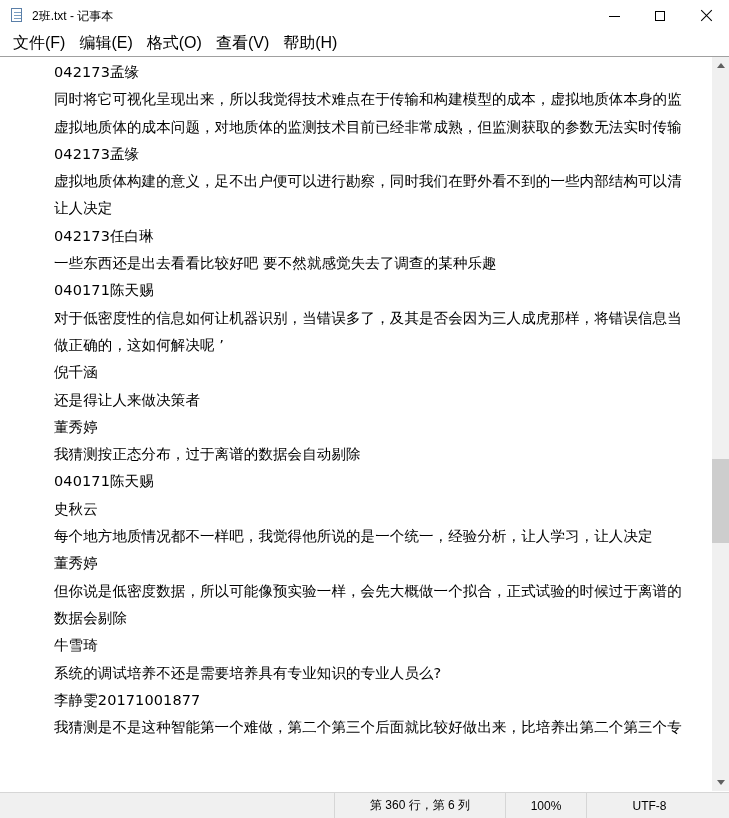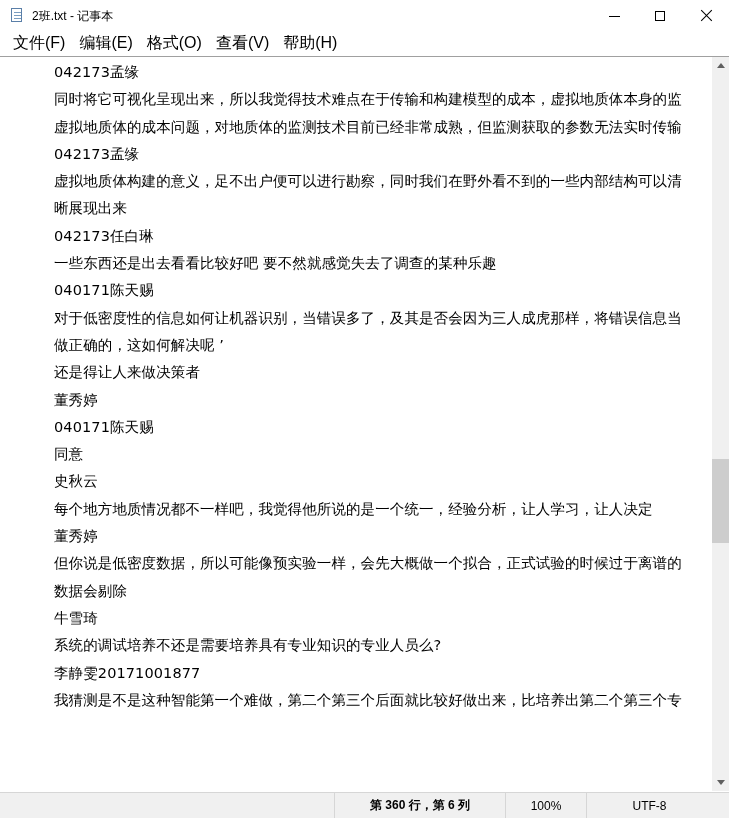--- a/index.html
+++ b/index.html
@@ -183,21 +183,21 @@
   }
   .status-spacer { flex: 1 1 auto; }
   .status-cell {
     display: flex;
     align-items: center;
     justify-content: center;
     padding: 0 10px;
     white-space: nowrap;
     border-left: 1px solid #d6d6d6;
   }
-  .status-cell.pos   { width: 150px; font-weight: bold; }
+  .status-cell.pos   { width: 150px; }
   .status-cell.zoom  { width: 60px; }
   .status-cell.eol   { width: 130px; }
   .status-cell.enc   { width: 105px; }
   .status-grip {
     width: 17px;
     display: flex;
     align-items: flex-end;
     justify-content: flex-end;
   }
 </style>
@@ -231,30 +231,31 @@
     <div class="menu-item">帮助(H)</div>
   </div>
 
   <div class="editor-wrap">
     <div class="editor">
       <div class="line">042173孟缘</div>
       <div class="line">同时将它可视化呈现出来，所以我觉得技术难点在于传输和构建模型的成本，虚拟地质体本身的监</div>
       <div class="line">虚拟地质体的成本问题，对地质体的监测技术目前已经非常成熟，但监测获取的参数无法实时传输</div>
       <div class="line">042173孟缘</div>
       <div class="line">虚拟地质体构建的意义，足不出户便可以进行勘察，同时我们在野外看不到的一些内部结构可以清</div>
-      <div class="line">晰展现出来</div>
+      <div class="line">让人决定</div>
       <div class="line">042173任白琳</div>
       <div class="line">一些东西还是出去看看比较好吧 要不然就感觉失去了调查的某种乐趣</div>
       <div class="line">040171陈天赐</div>
       <div class="line">对于低密度性的信息如何让机器识别，当错误多了，及其是否会因为三人成虎那样，将错误信息当</div>
       <div class="line">做正确的，这如何解决呢 ’</div>
+      <div class="line">倪千涵</div>
       <div class="line">还是得让人来做决策者</div>
       <div class="line">董秀婷</div>
+      <div class="line">我猜测按正态分布，过于离谱的数据会自动剔除</div>
       <div class="line">040171陈天赐</div>
-      <div class="line">同意</div>
       <div class="line">史秋云</div>
       <div class="line">每个地方地质情况都不一样吧，我觉得他所说的是一个统一，经验分析，让人学习，让人决定</div>
       <div class="line">董秀婷</div>
       <div class="line">但你说是低密度数据，所以可能像预实验一样，会先大概做一个拟合，正式试验的时候过于离谱的</div>
       <div class="line">数据会剔除</div>
       <div class="line">牛雪琦</div>
       <div class="line">系统的调试培养不还是需要培养具有专业知识的专业人员么?</div>
       <div class="line">李静雯20171001877</div>
       <div class="line">我猜测是不是这种智能第一个难做，第二个第三个后面就比较好做出来，比培养出第二个第三个专</div>
 

